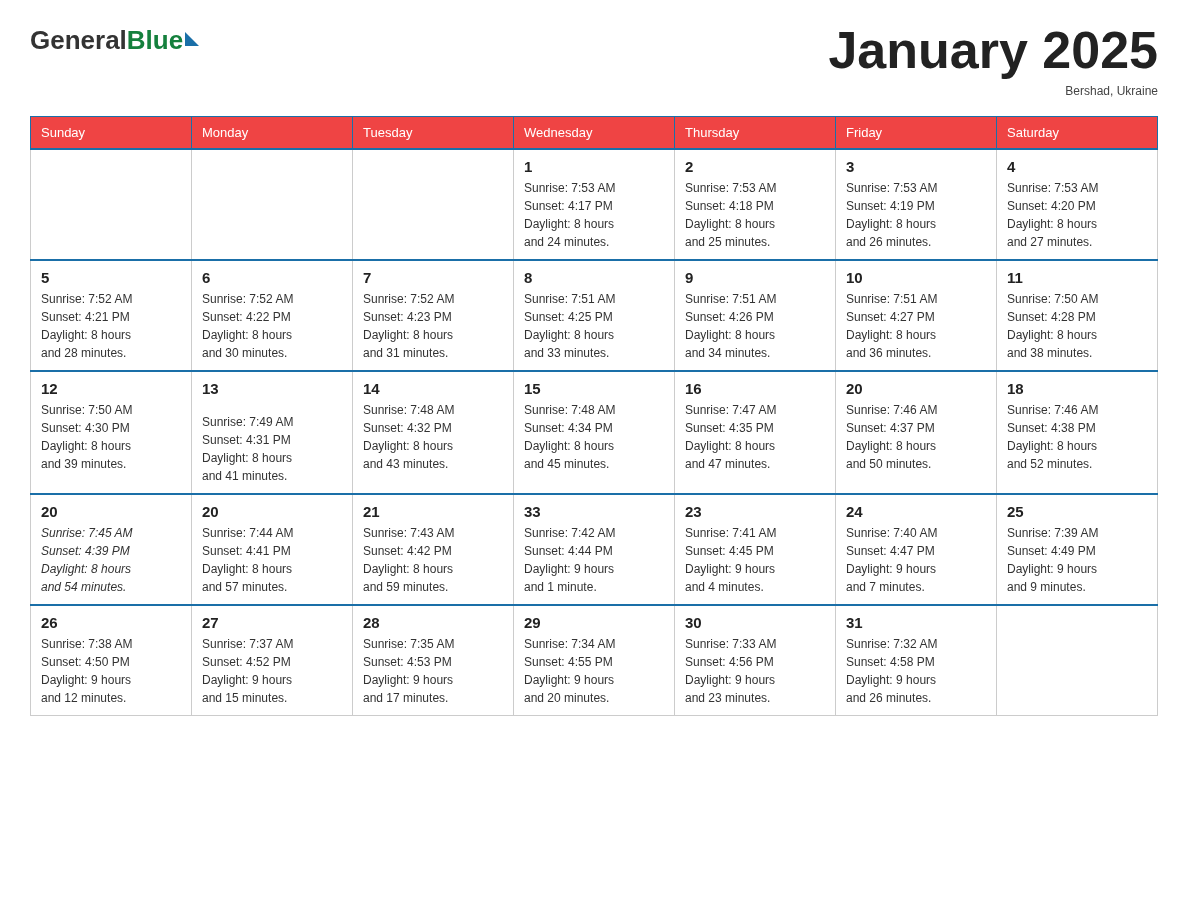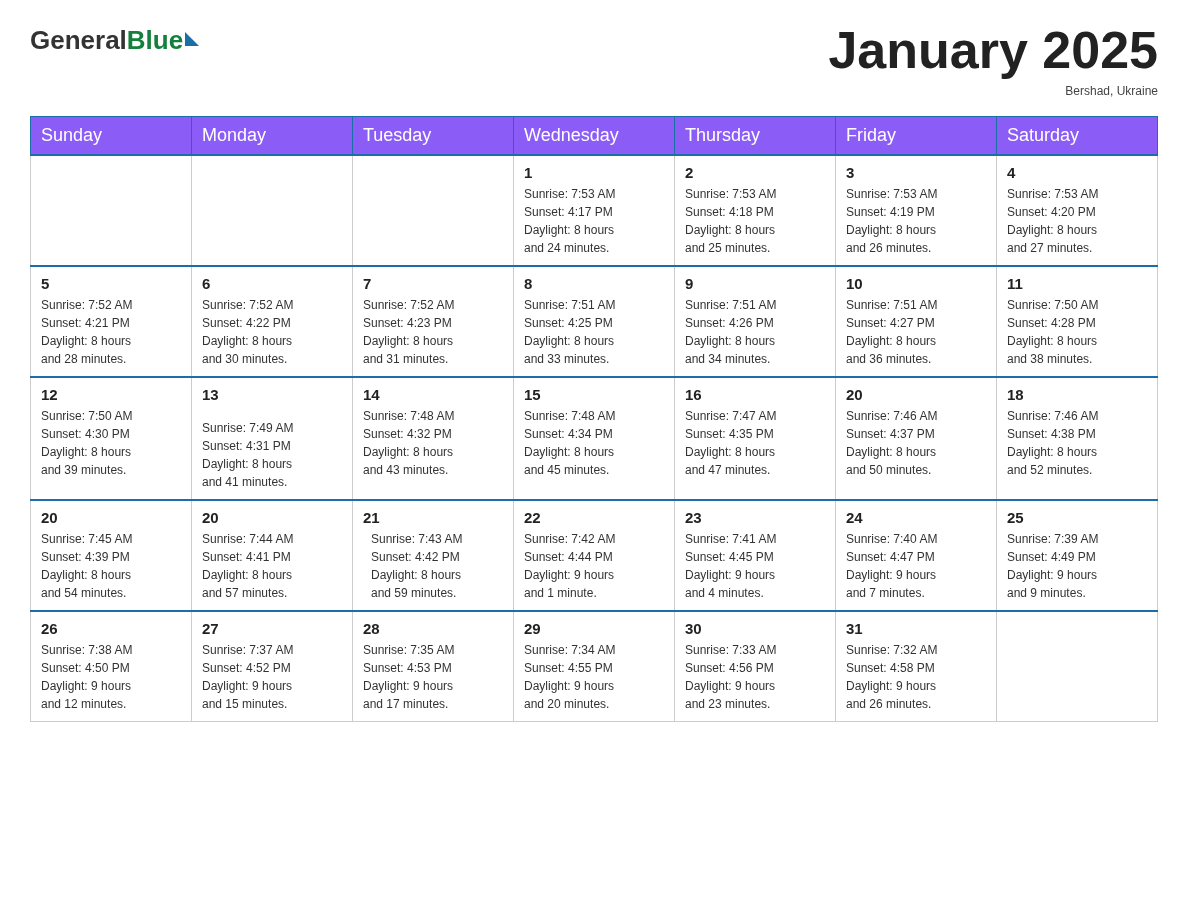--- a/index.html
+++ b/index.html
@@ -60,23 +60,23 @@
     .calendar-subtitle {
       font-size: 12px;
       color: #444;
       margin-top: 4px;
     }
     .calendar-table {
       width: 100%;
       border-collapse: collapse;
     }
     .calendar-table th {
-      background-color: #8b5cf6;
+      background-color: #ef4444;
       color: #fff;
-      font-size: 18px;
+      font-size: 13px;
       font-weight: normal;
       padding: 8px 10px;
       text-align: left;
       border: 1px solid #1a6fa8;
     }
     .calendar-table td {
       vertical-align: top;
       padding: 8px 10px;
       border: 1px solid #ccc;
       width: 14.28%;
@@ -267,41 +267,41 @@
           <span class="day-number">18</span>
           <div class="day-info" style="white-space: pre-line;">Sunrise: 7:46 AM
 Sunset: 4:38 PM
 Daylight: 8 hours
 and 52 minutes.</div>
         </td>
       </tr>
       <tr class="week-row">
         <td>
           <span class="day-number">20</span>
-          <div class="day-info" style="white-space: pre-line;">Sunrise: 7:45 AM
+          <div class="day-info" style="white-space: pre-line; font-style: italic;">Sunrise: 7:45 AM
 Sunset: 4:39 PM
 Daylight: 8 hours
 and 54 minutes.</div>
         </td>
         <td>
           <span class="day-number">20</span>
           <div class="day-info" style="white-space: pre-line;">Sunrise: 7:44 AM
 Sunset: 4:41 PM
 Daylight: 8 hours
 and 57 minutes.</div>
         </td>
         <td>
           <span class="day-number">21</span>
-          <div class="day-info" style="white-space: pre-line; margin-left: 8px;">Sunrise: 7:43 AM
+          <div class="day-info" style="white-space: pre-line;">Sunrise: 7:43 AM
 Sunset: 4:42 PM
 Daylight: 8 hours
 and 59 minutes.</div>
         </td>
         <td>
-          <span class="day-number">22</span>
+          <span class="day-number">33</span>
           <div class="day-info" style="white-space: pre-line;">Sunrise: 7:42 AM
 Sunset: 4:44 PM
 Daylight: 9 hours
 and 1 minute.</div>
         </td>
         <td>
           <span class="day-number">23</span>
           <div class="day-info" style="white-space: pre-line;">Sunrise: 7:41 AM
 Sunset: 4:45 PM
 Daylight: 9 hours

